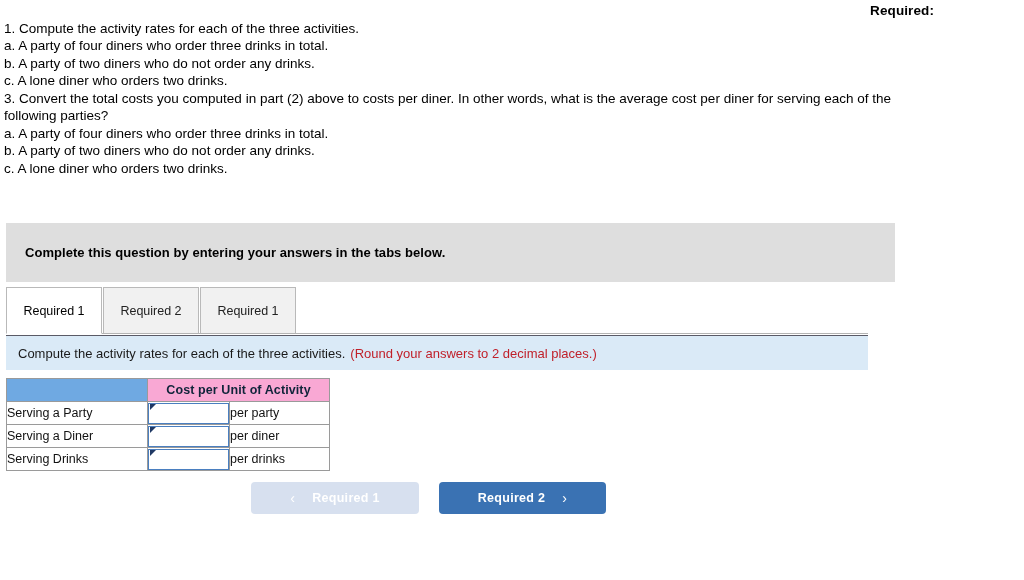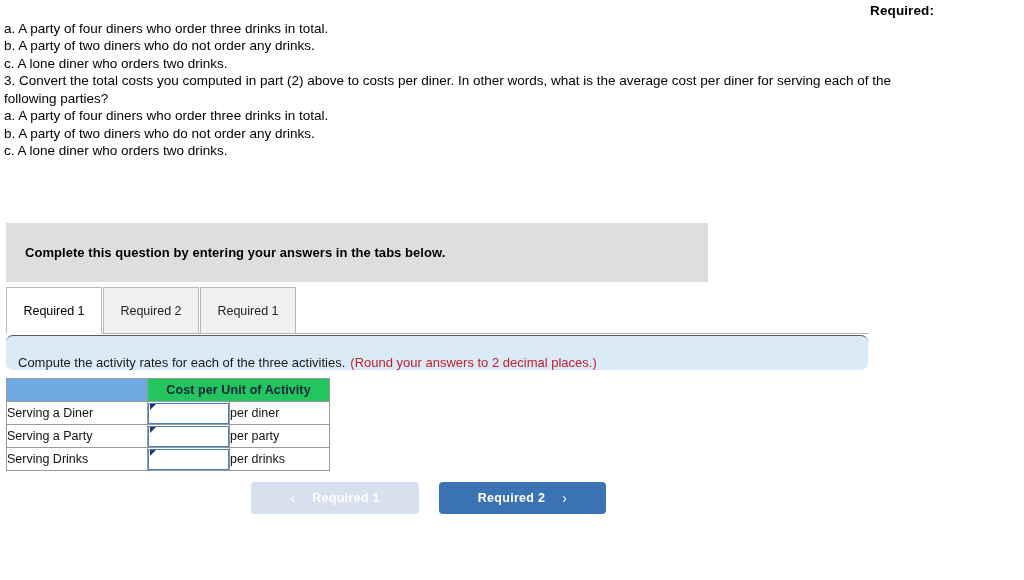--- a/index.html
+++ b/index.html
@@ -41,21 +41,21 @@
     line-height: 17.5px;
     margin: 0;
     white-space: pre-wrap;
   }
 
   
   .grey-banner {
     position: absolute;
     left: 6px;
     top: 223px;
-    width: 702px;
+    width: 889px;
     height: 59px;
     background: #dedede;
     display: flex;
     align-items: center;
   }
   .grey-banner-text {
     font-size: 13px;
     font-weight: bold;
     padding-left: 19px;
     letter-spacing: 0.05px;
@@ -105,22 +105,21 @@
   
   .blue-bar {
     position: absolute;
     left: 6px;
     top: 335px;
     width: 862px;
     height: 35px;
     background: #daeaf7;
     border-top: 1px solid #5a5a66;
     display: flex;
-    align-items: flex-end;
-    border-radius: 7px;
+    align-items: center;
   }
   .blue-bar-text {
     font-size: 13px;
     padding-left: 12px;
     color: #1a1a1a;
   }
   .blue-bar-note {
     color: #c0202a;
     margin-left: 5px;
   }
@@ -141,21 +140,21 @@
     vertical-align: middle;
   }
   .col-label  { width: 141px; }
   .col-input  { width: 82px; }
   .col-unit   { width: 100px; }
 
   .th-blank {
     background: #6fa9e2;
   }
   .th-cost {
-    background: #22c55e;
+    background: #f9a8d4;
     color: #10243a;
     font-weight: bold;
     font-size: 12.5px;
     text-align: center;
     letter-spacing: 0.1px;
   }
   .cell-label {
     padding-left: 5px;
     color: #111111;
     background: #ffffff;
@@ -234,20 +233,21 @@
   .nav-prev .chev { margin-right: 17px; }
   .nav-next .chev { margin-left: 17px; }
 </style>
 </head>
 <body>
 
 <div class="page">
 
   <div class="requirements">
     <p class="req-heading">Required:</p>
+    <p class="req-line">1. Compute the activity rates for each of the three activities.</p>
     <p class="req-line">a. A party of four diners who order three drinks in total.</p>
     <p class="req-line">b. A party of two diners who do not order any drinks.</p>
     <p class="req-line">c. A lone diner who orders two drinks.</p>
     <p class="req-line">3. Convert the total costs you computed in part (2) above to costs per diner. In other words, what is the average cost per diner for serving each of the following parties?</p>
     <p class="req-line">a. A party of four diners who order three drinks in total.</p>
     <p class="req-line">b. A party of two diners who do not order any drinks.</p>
     <p class="req-line">c. A lone diner who orders two drinks.</p>
   </div>
 
   <div class="grey-banner">
@@ -280,34 +280,34 @@
       <col class="col-unit">
     </colgroup>
     <thead>
       <tr>
         <th class="th-blank"></th>
         <th class="th-cost" colspan="2">Cost per Unit of Activity</th>
       </tr>
     </thead>
     <tbody>
       <tr>
+        <td class="cell-label">Serving a Party</td>
+        <td class="cell-input">
+          <input class="answer-input" type="text" value="" style="">
+          <span class="input-flag"></span>
+        </td>
+        <td class="cell-unit">per party</td>
+      </tr>
+      <tr>
         <td class="cell-label">Serving a Diner</td>
         <td class="cell-input">
           <input class="answer-input" type="text" value="" style="">
           <span class="input-flag"></span>
         </td>
         <td class="cell-unit">per diner</td>
-      </tr>
-      <tr>
-        <td class="cell-label">Serving a Party</td>
-        <td class="cell-input">
-          <input class="answer-input" type="text" value="" style="">
-          <span class="input-flag"></span>
-        </td>
-        <td class="cell-unit">per party</td>
       </tr>
       <tr>
         <td class="cell-label">Serving Drinks</td>
         <td class="cell-input">
           <input class="answer-input" type="text" value="" style="">
           <span class="input-flag"></span>
         </td>
         <td class="cell-unit">per drinks</td>
       </tr>
     </tbody>

